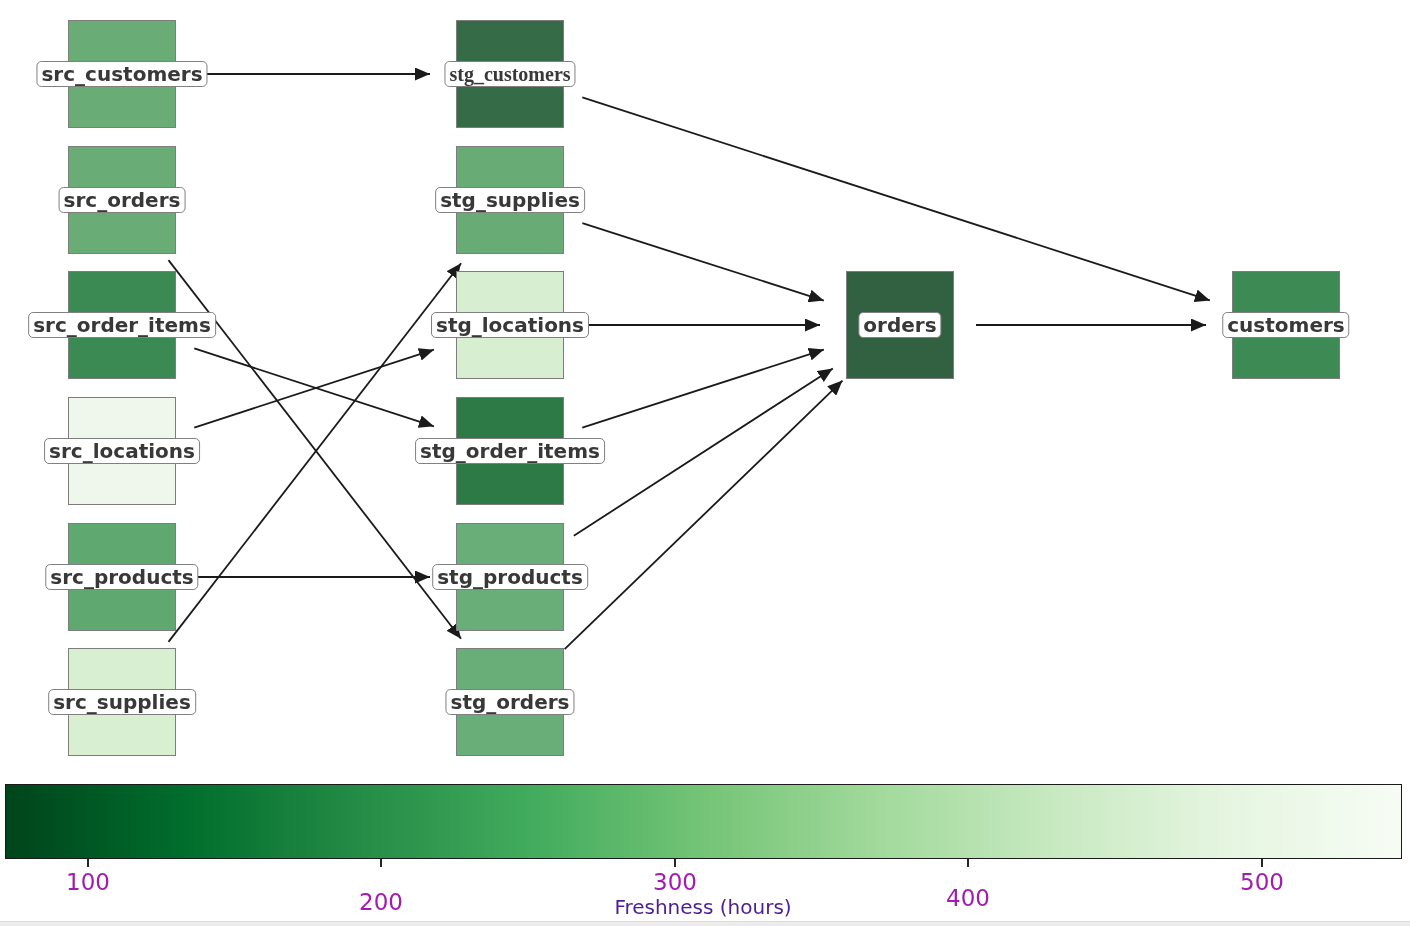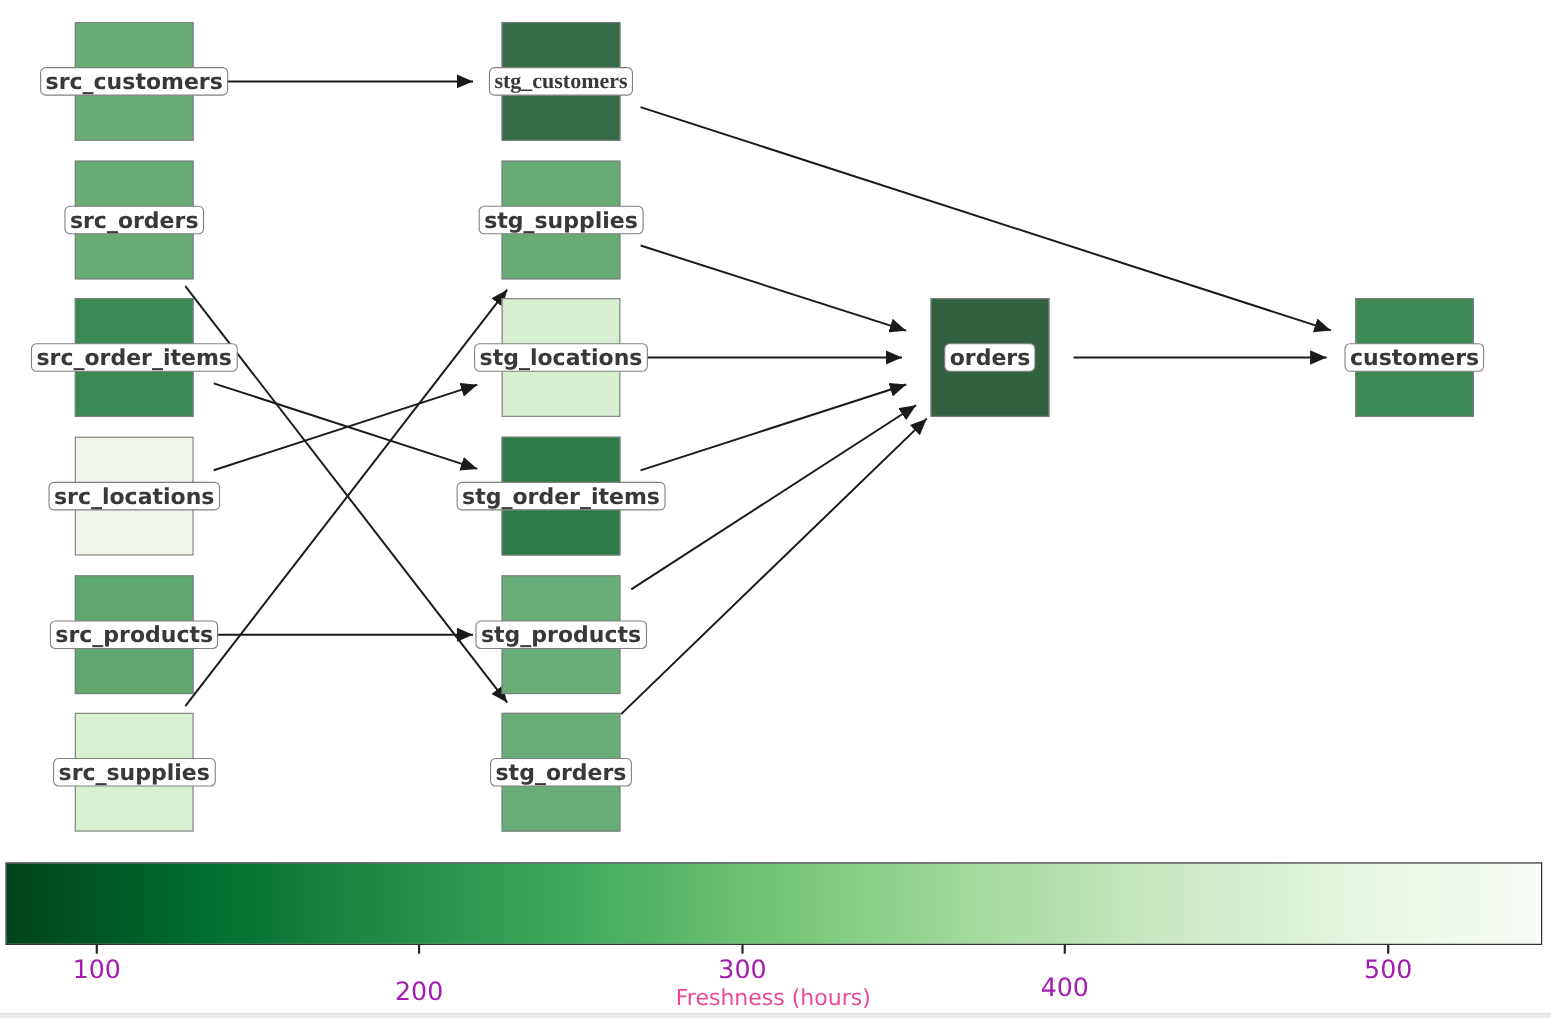--- a/index.html
+++ b/index.html
@@ -45,21 +45,21 @@
     transform:translateX(-50%);
     font-size:23px;
     color:#a21caf;
     white-space:nowrap;
     text-align:center;
   }
   #cbar-axis-label{
     position:absolute;
     transform:translateX(-50%);
     font-size:20px;
-    color:#ec4899;
+    color:#4c1d95;
     white-space:nowrap;
   }
   #bottom-strip{
     position:absolute;
     left:0;bottom:0;width:100%;height:4px;
     background:#ececec;
     border-top:1px solid #dcdcdc;
   }
 </style>
 </head>

